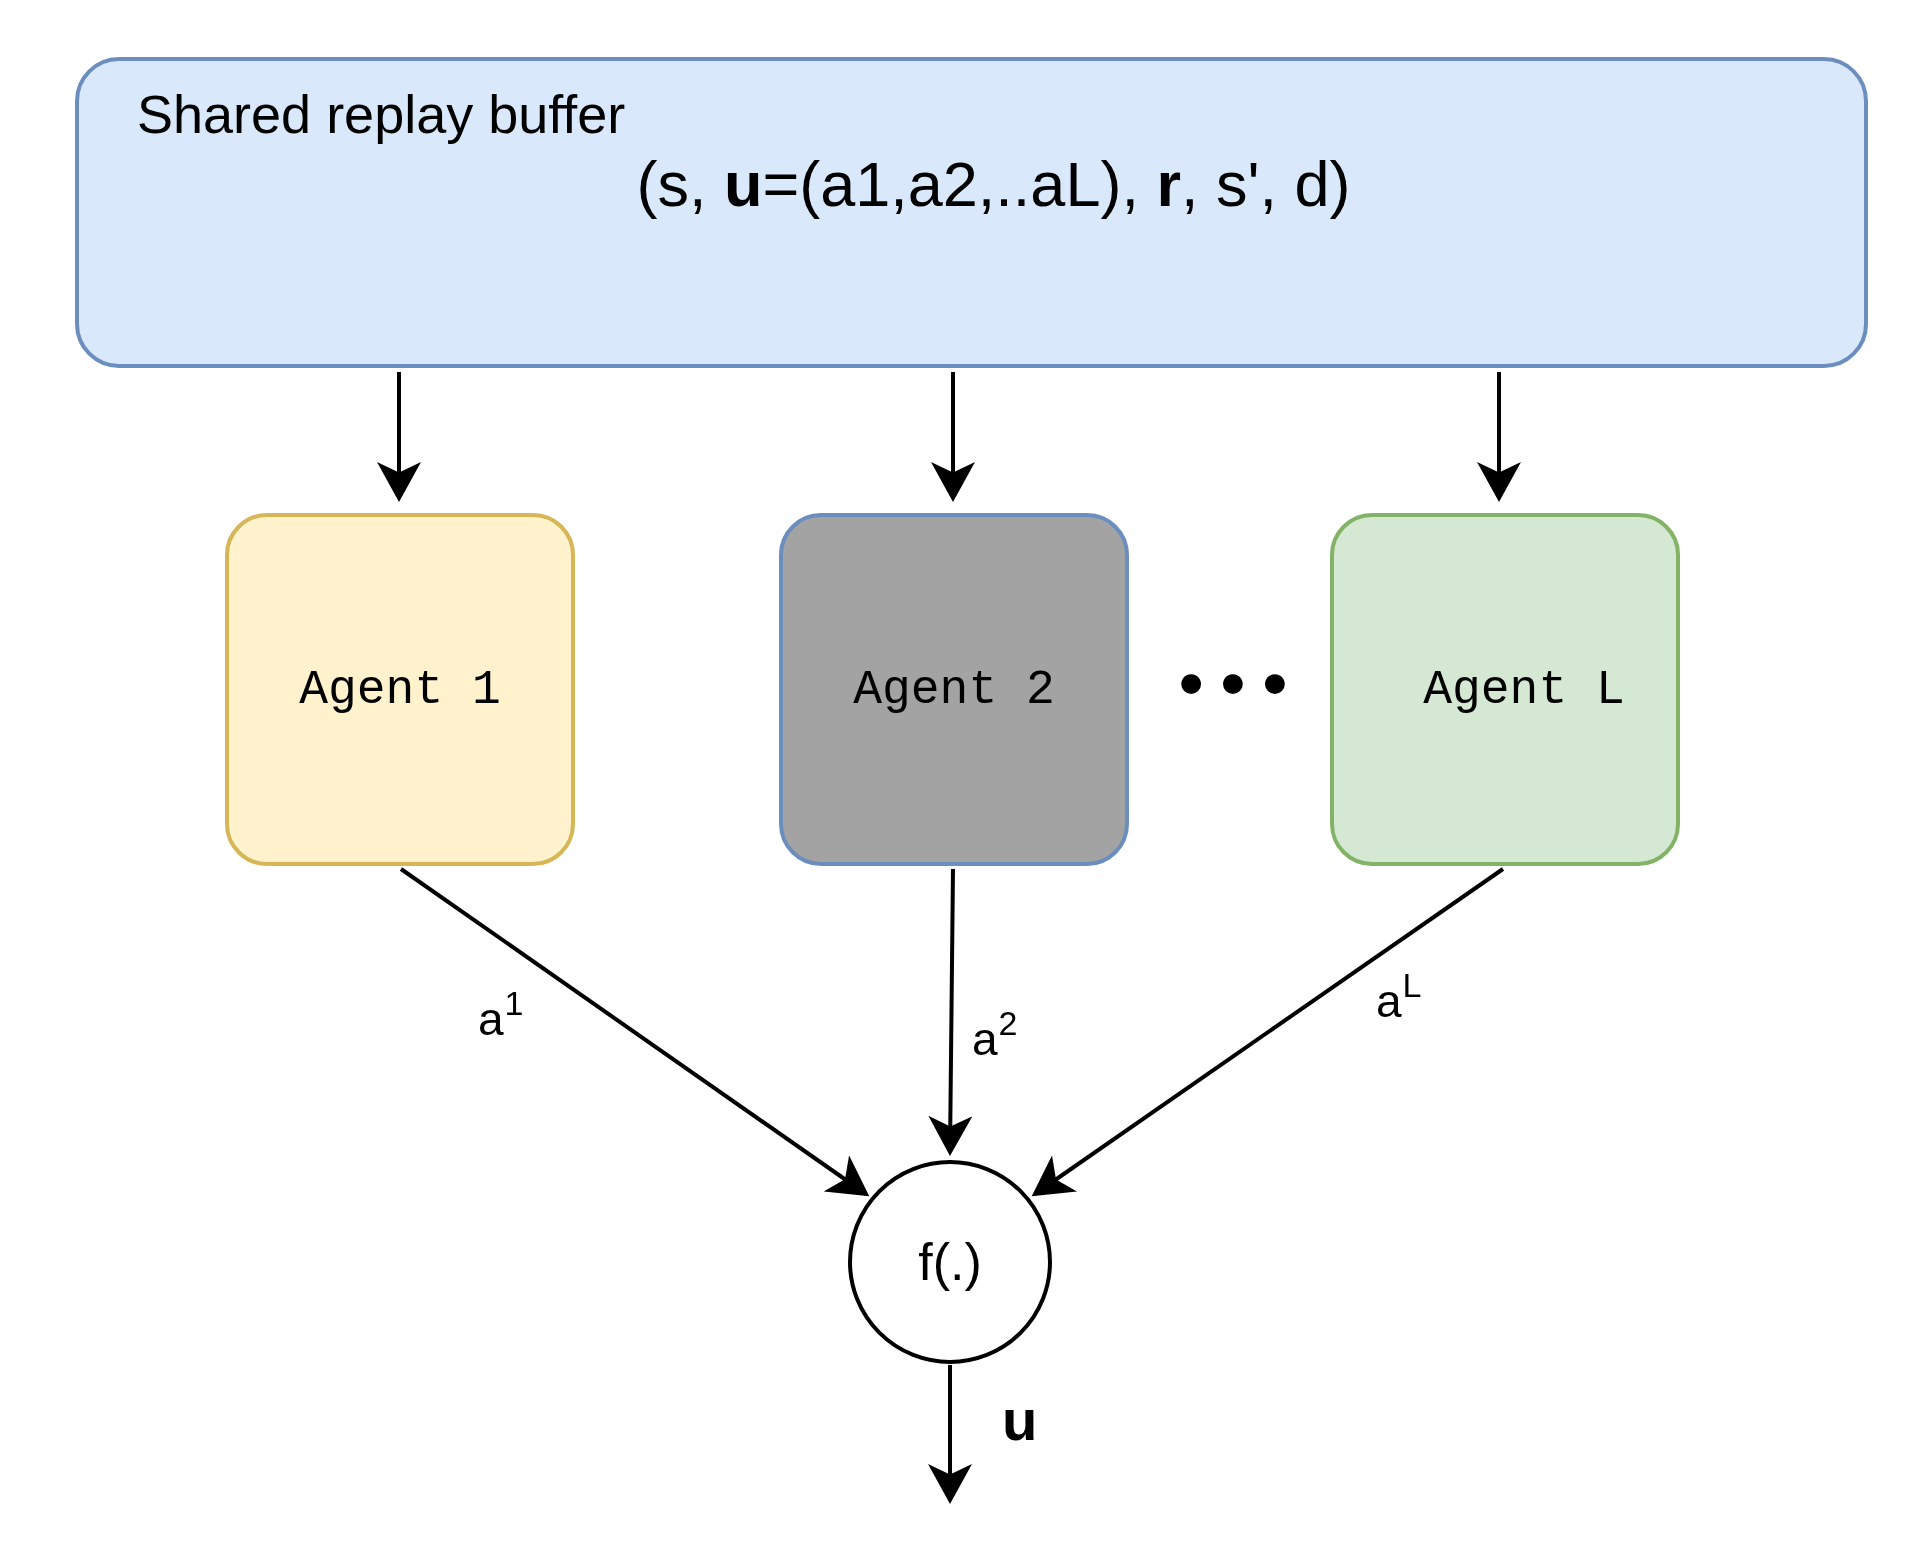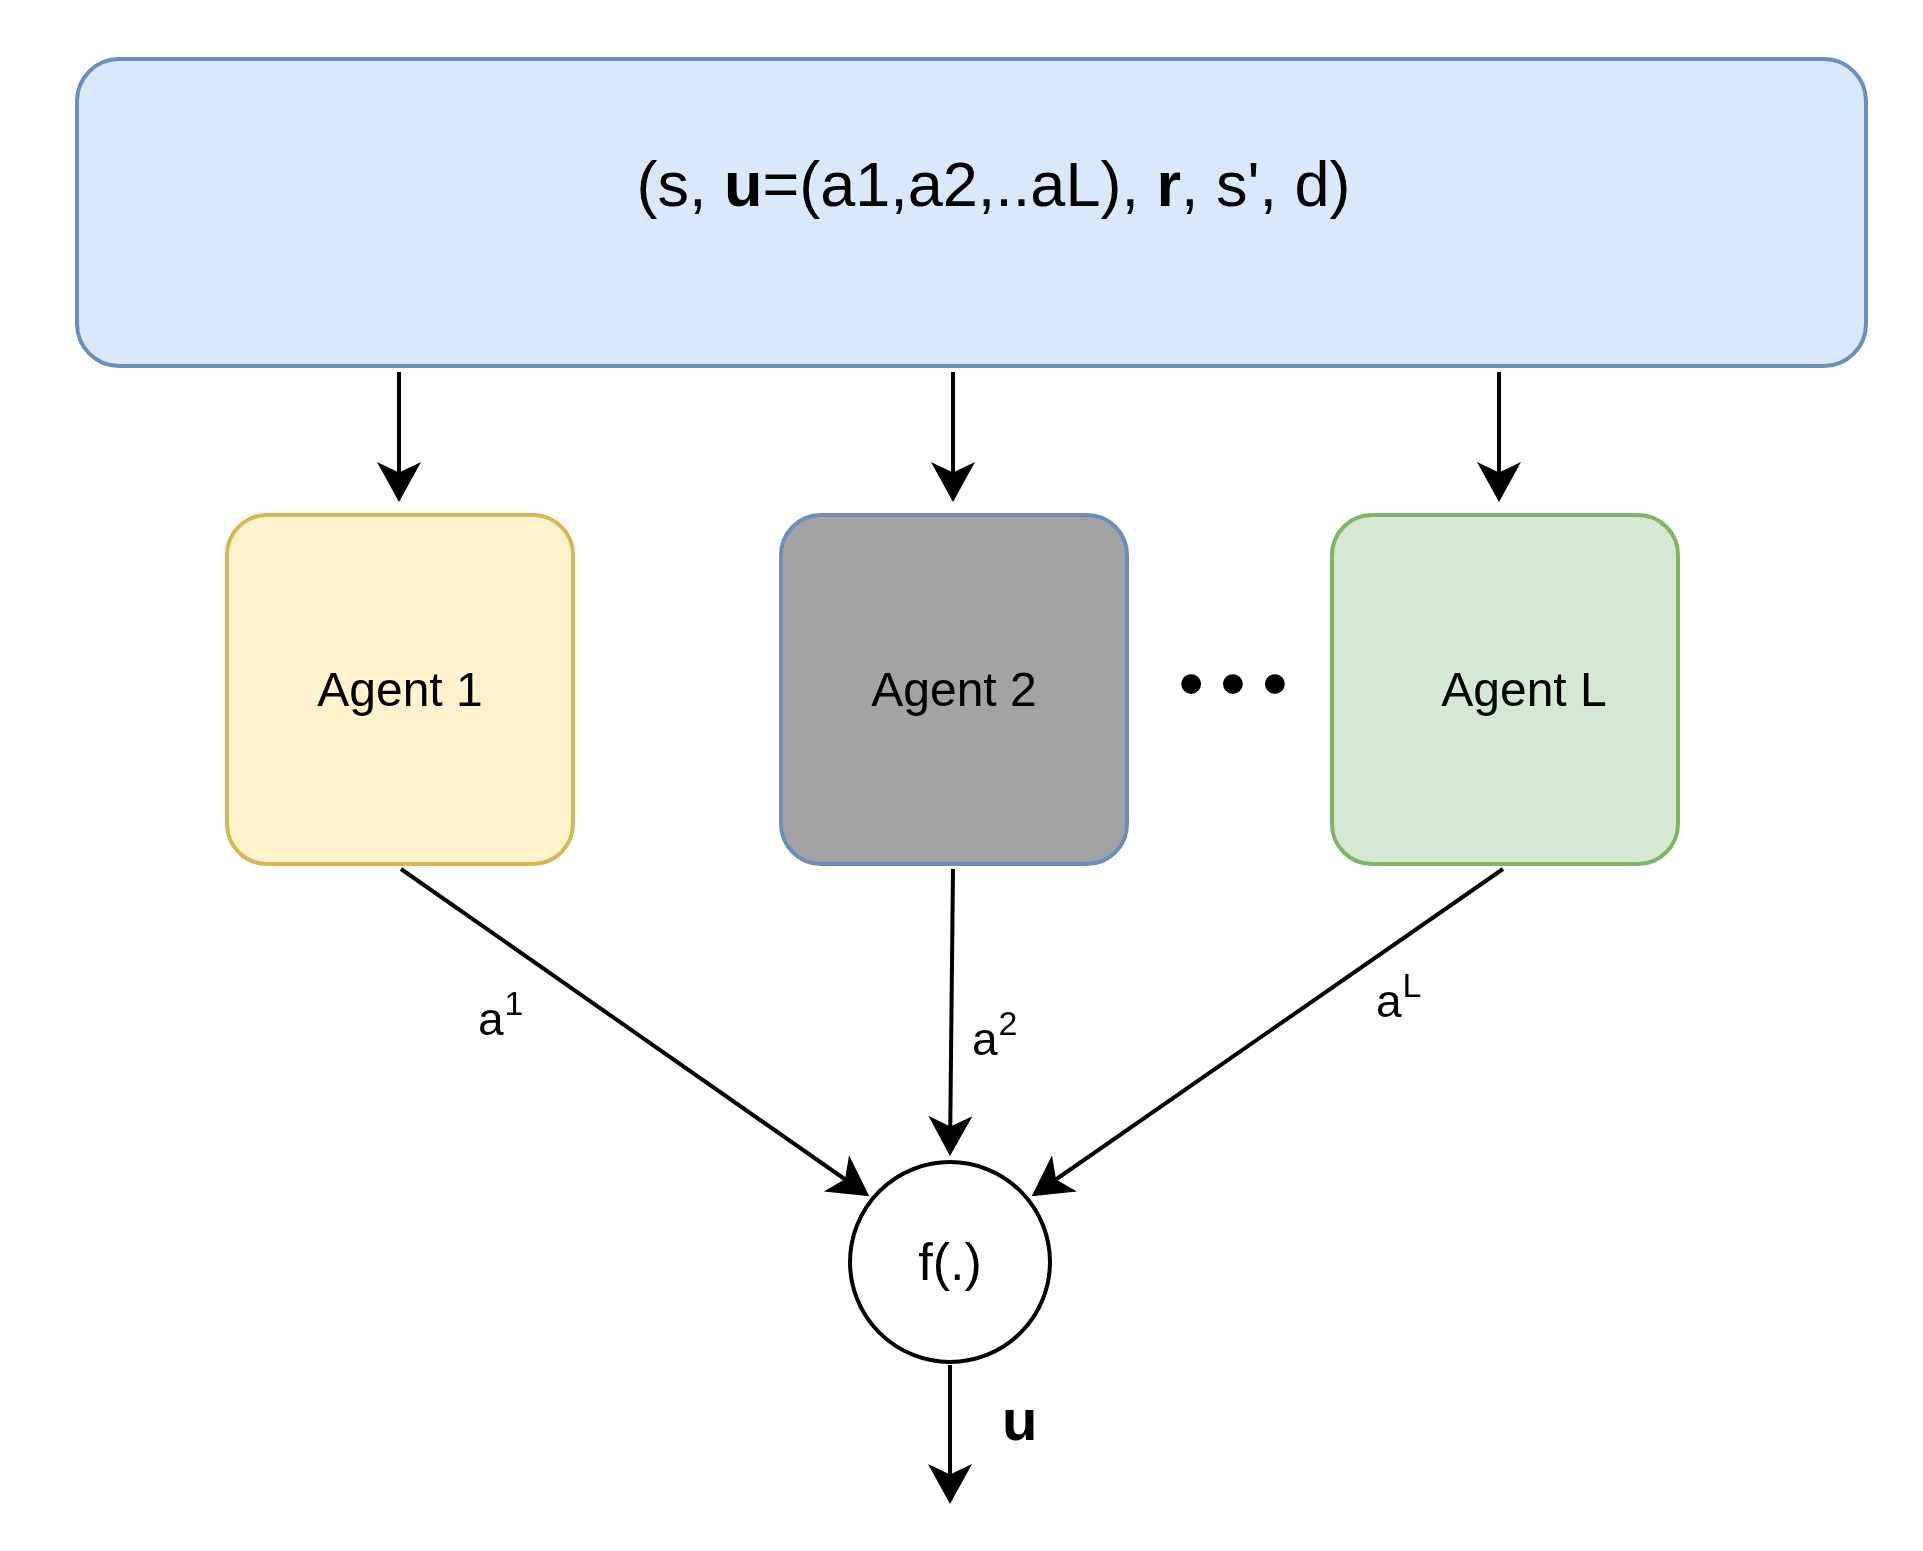--- a/index.html
+++ b/index.html
@@ -58,20 +58,21 @@
   .bold { font-weight: bold; }
   .agent-box {
     width: 350px;
     height: 353px;
     border-radius: 42px;
     display: flex;
     align-items: center;
     justify-content: center;
     font-size: 48px;
     white-space: nowrap;
+    font-family: Liberation Mono, monospace;
   }
   .agent-1 { left: 225px; top: 513px; }
   .agent-2 { left: 779px; top: 513px; }
   .agent-l { left: 1330px; top: 513px; }
   .ellipsis-dots {
     position: absolute;
     left: 1152px;
     top: 654px;
     width: 176px;
     text-align: center;
@@ -129,20 +130,21 @@
     <line x1="399" y1="372" x2="399" y2="498" stroke="#000000" stroke-width="4" marker-end="url(#arrowhead)"></line>
     <line x1="953" y1="372" x2="953" y2="498" stroke="#000000" stroke-width="4" marker-end="url(#arrowhead)"></line>
     <line x1="1499" y1="372" x2="1499" y2="498" stroke="#000000" stroke-width="4" marker-end="url(#arrowhead)"></line>
     <line x1="401" y1="869" x2="866" y2="1194" stroke="#000000" stroke-width="4" marker-end="url(#arrowhead)"></line>
     <line x1="953" y1="869" x2="950" y2="1152" stroke="#000000" stroke-width="4" marker-end="url(#arrowhead)"></line>
     <line x1="1503" y1="869" x2="1035" y2="1194" stroke="#000000" stroke-width="4" marker-end="url(#arrowhead)"></line>
     <line x1="950" y1="1365" x2="950" y2="1500" stroke="#000000" stroke-width="4" marker-end="url(#arrowhead)"></line>
   </svg>
 
   <div class="node buffer-box" style="background-color: rgb(218, 232, 252); border-color: rgb(108, 142, 191);">
+    <div class="buffer-title">Shared replay buffer</div>
     <div class="buffer-formula">
       <span>(s, </span><span class="bold">u</span><span>=(a1,a2,..aL), </span><span class="bold">r</span><span>, s', d)</span>
     </div>
   </div>
 
   <div class="node agent-box agent-1" style="background-color: rgb(255, 242, 204); border-color: rgb(214, 182, 86);">
     <span>Agent 1</span>
   </div>
   <div class="node agent-box agent-2" style="background-color: #a3a3a3; border-color: rgb(108, 142, 191);">
     <span>Agent 2</span>

